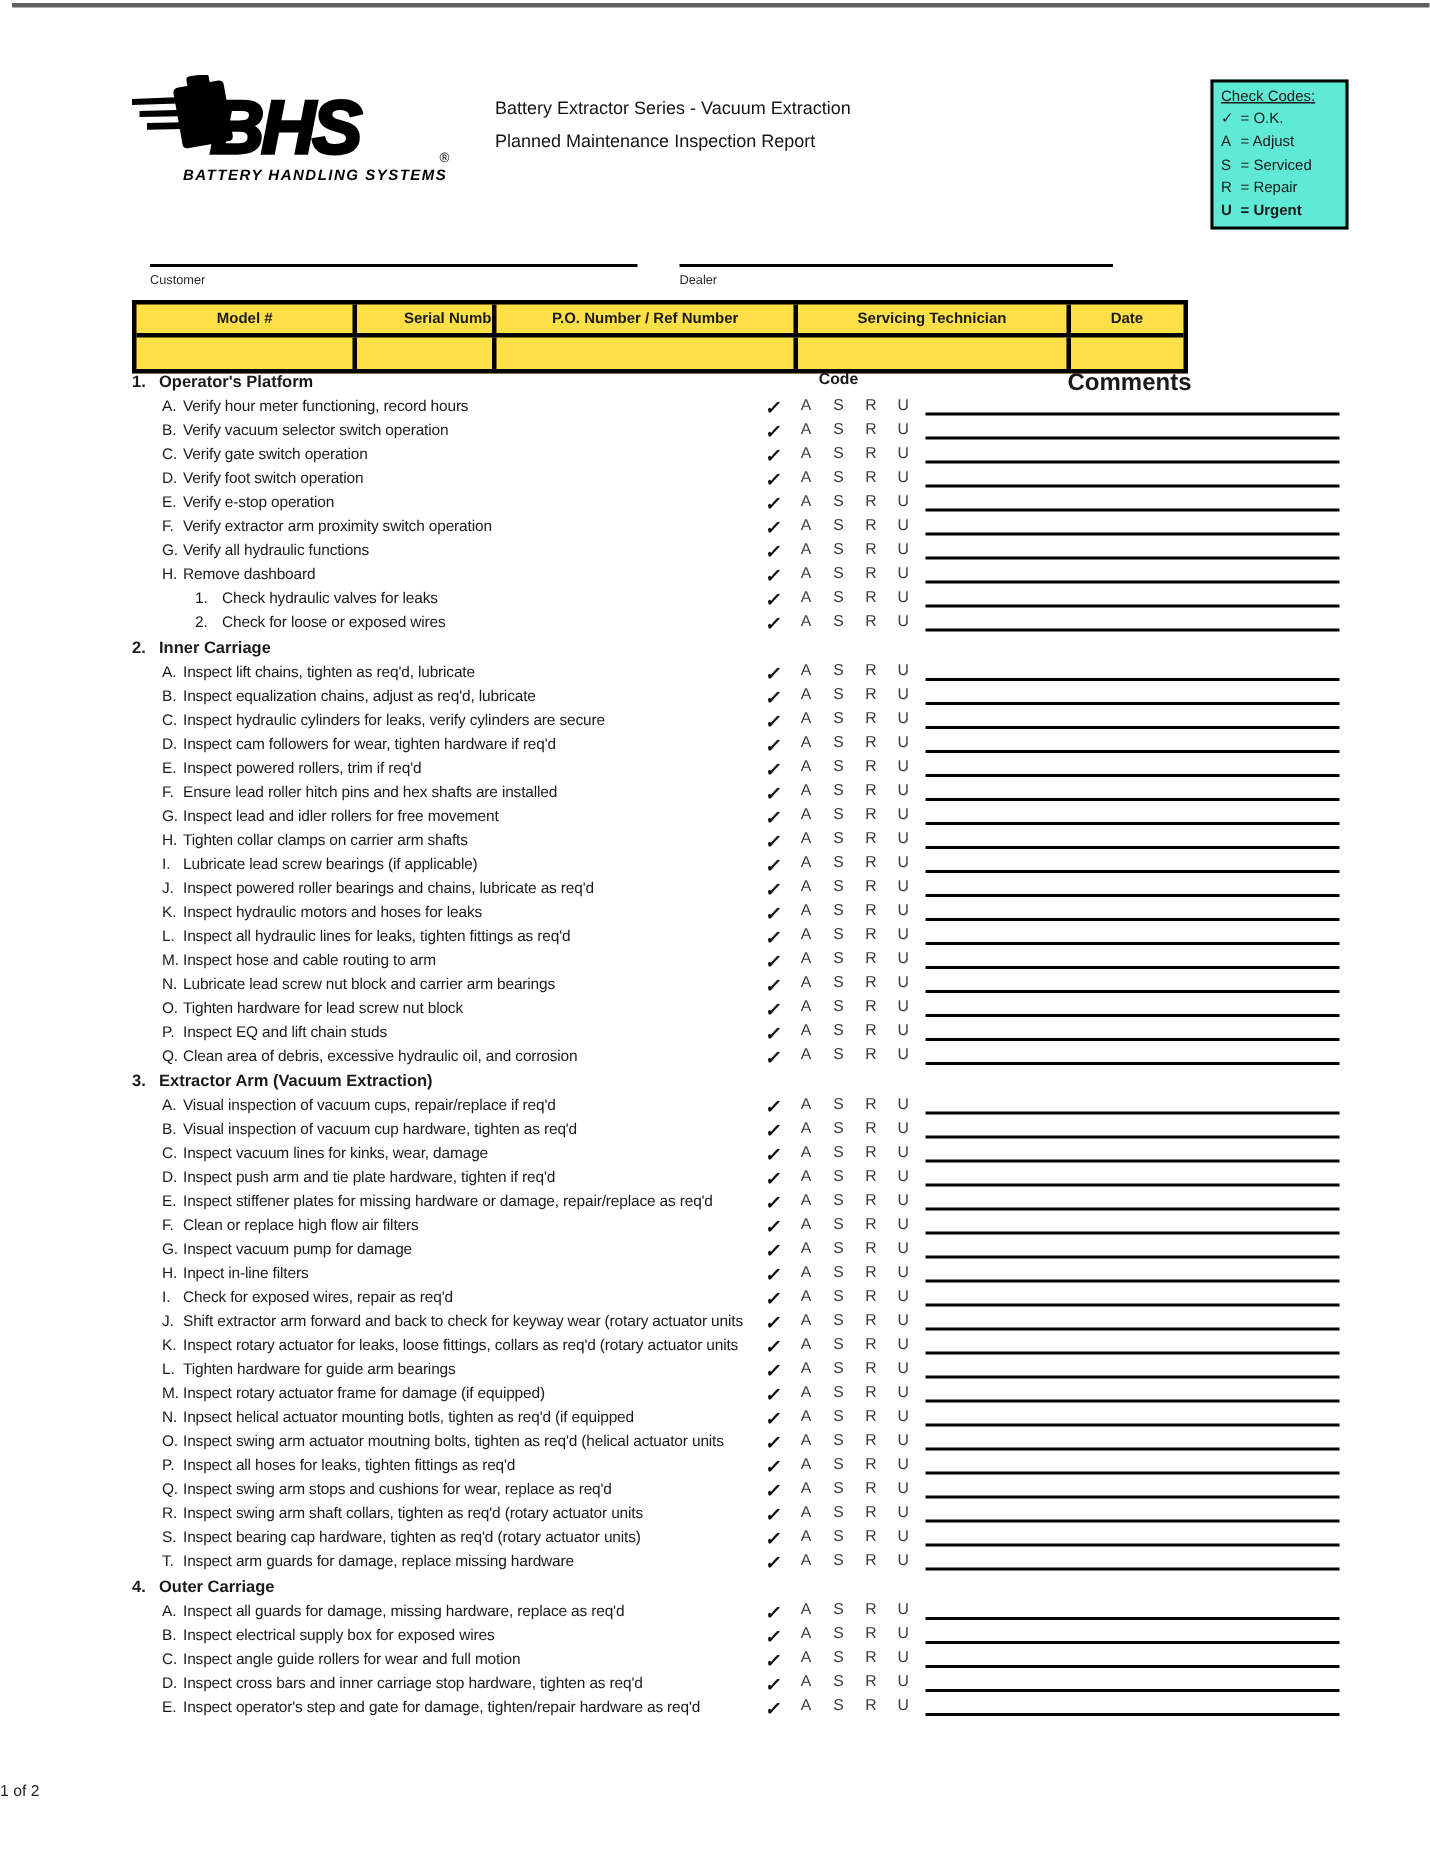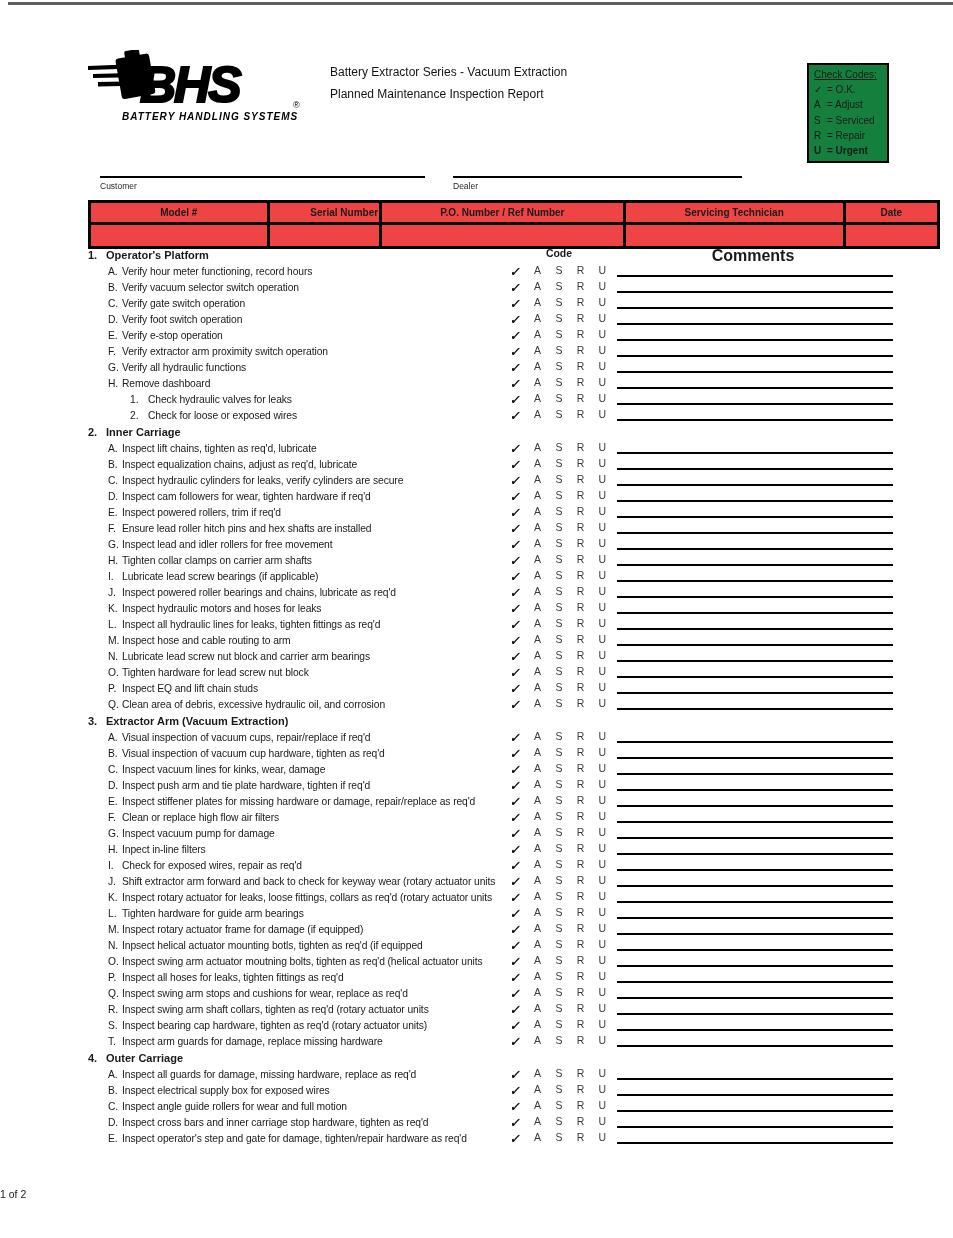--- a/index.html
+++ b/index.html
@@ -1,27 +1,27 @@
 <!DOCTYPE html>
 <html><head>
 <meta charset="utf-8">
 <style>
   html,body{margin:0;padding:0;background:#fff;}
   body{width:953px;height:1238px;position:relative;font-family:"Liberation Sans",sans-serif;color:#1a1a1a;overflow:hidden;}
   .scanline{position:absolute;top:2px;left:8px;right:0;height:3px;background:#606060;}
   .logo{position:absolute;left:88px;top:50px;width:225px;height:76px;}
   .titleblock{position:absolute;left:330px;top:62px;width:372px;font-size:12px;line-height:21.5px;color:#141414;}
-  .codesbox{position:absolute;left:807px;top:63px;width:68px;border:2px solid #000;padding:2px 5px 3px 5px;font-size:10px;line-height:15.2px;background:#15803d;}
+  .codesbox{position:absolute;left:807px;top:53px;width:68px;border:2px solid #000;padding:2px 15px 3px 5px;font-size:10px;line-height:15.2px;background:#5eead4;}
   .codesbox .t{text-decoration:underline;}
   .codesbox .crow{display:flex;align-items:baseline;}
   .codesbox .sym{width:13px;flex:none;}
   .codesbox .bold{font-weight:bold;}
   .hline{position:absolute;height:2px;background:#000;}
   .flabel{position:absolute;font-size:8.5px;color:#2a2a2a;}
-  .itable{position:absolute;left:88px;top:200px;width:852px;border:3px solid #000;box-sizing:border-box;background:#ef4444;}
+  .itable{position:absolute;left:88px;top:200px;width:704px;border:3px solid #000;box-sizing:border-box;background:#fde047;}
   .itable .trow{display:flex;}
   .itable .trow.h{border-bottom:3px solid #000;}
   .itable .cell{box-sizing:border-box;border-right:3px solid #000;display:flex;align-items:center;justify-content:center;font-size:10px;font-weight:600;height:19px;white-space:nowrap;overflow:hidden;}
   .itable .cell:last-child{border-right:none;}
   .itable .trow.v .cell{height:21px;}
   .checklist{position:absolute;left:88px;top:246px;width:805px;}
   .row{display:flex;align-items:center;height:16px;position:relative;}
   .srow{height:17px;display:flex;align-items:center;position:relative;}
   .secnum{font-weight:bold;font-size:11px;width:18px;flex:none;}
   .sectitle{font-weight:bold;font-size:11px;white-space:nowrap;}

